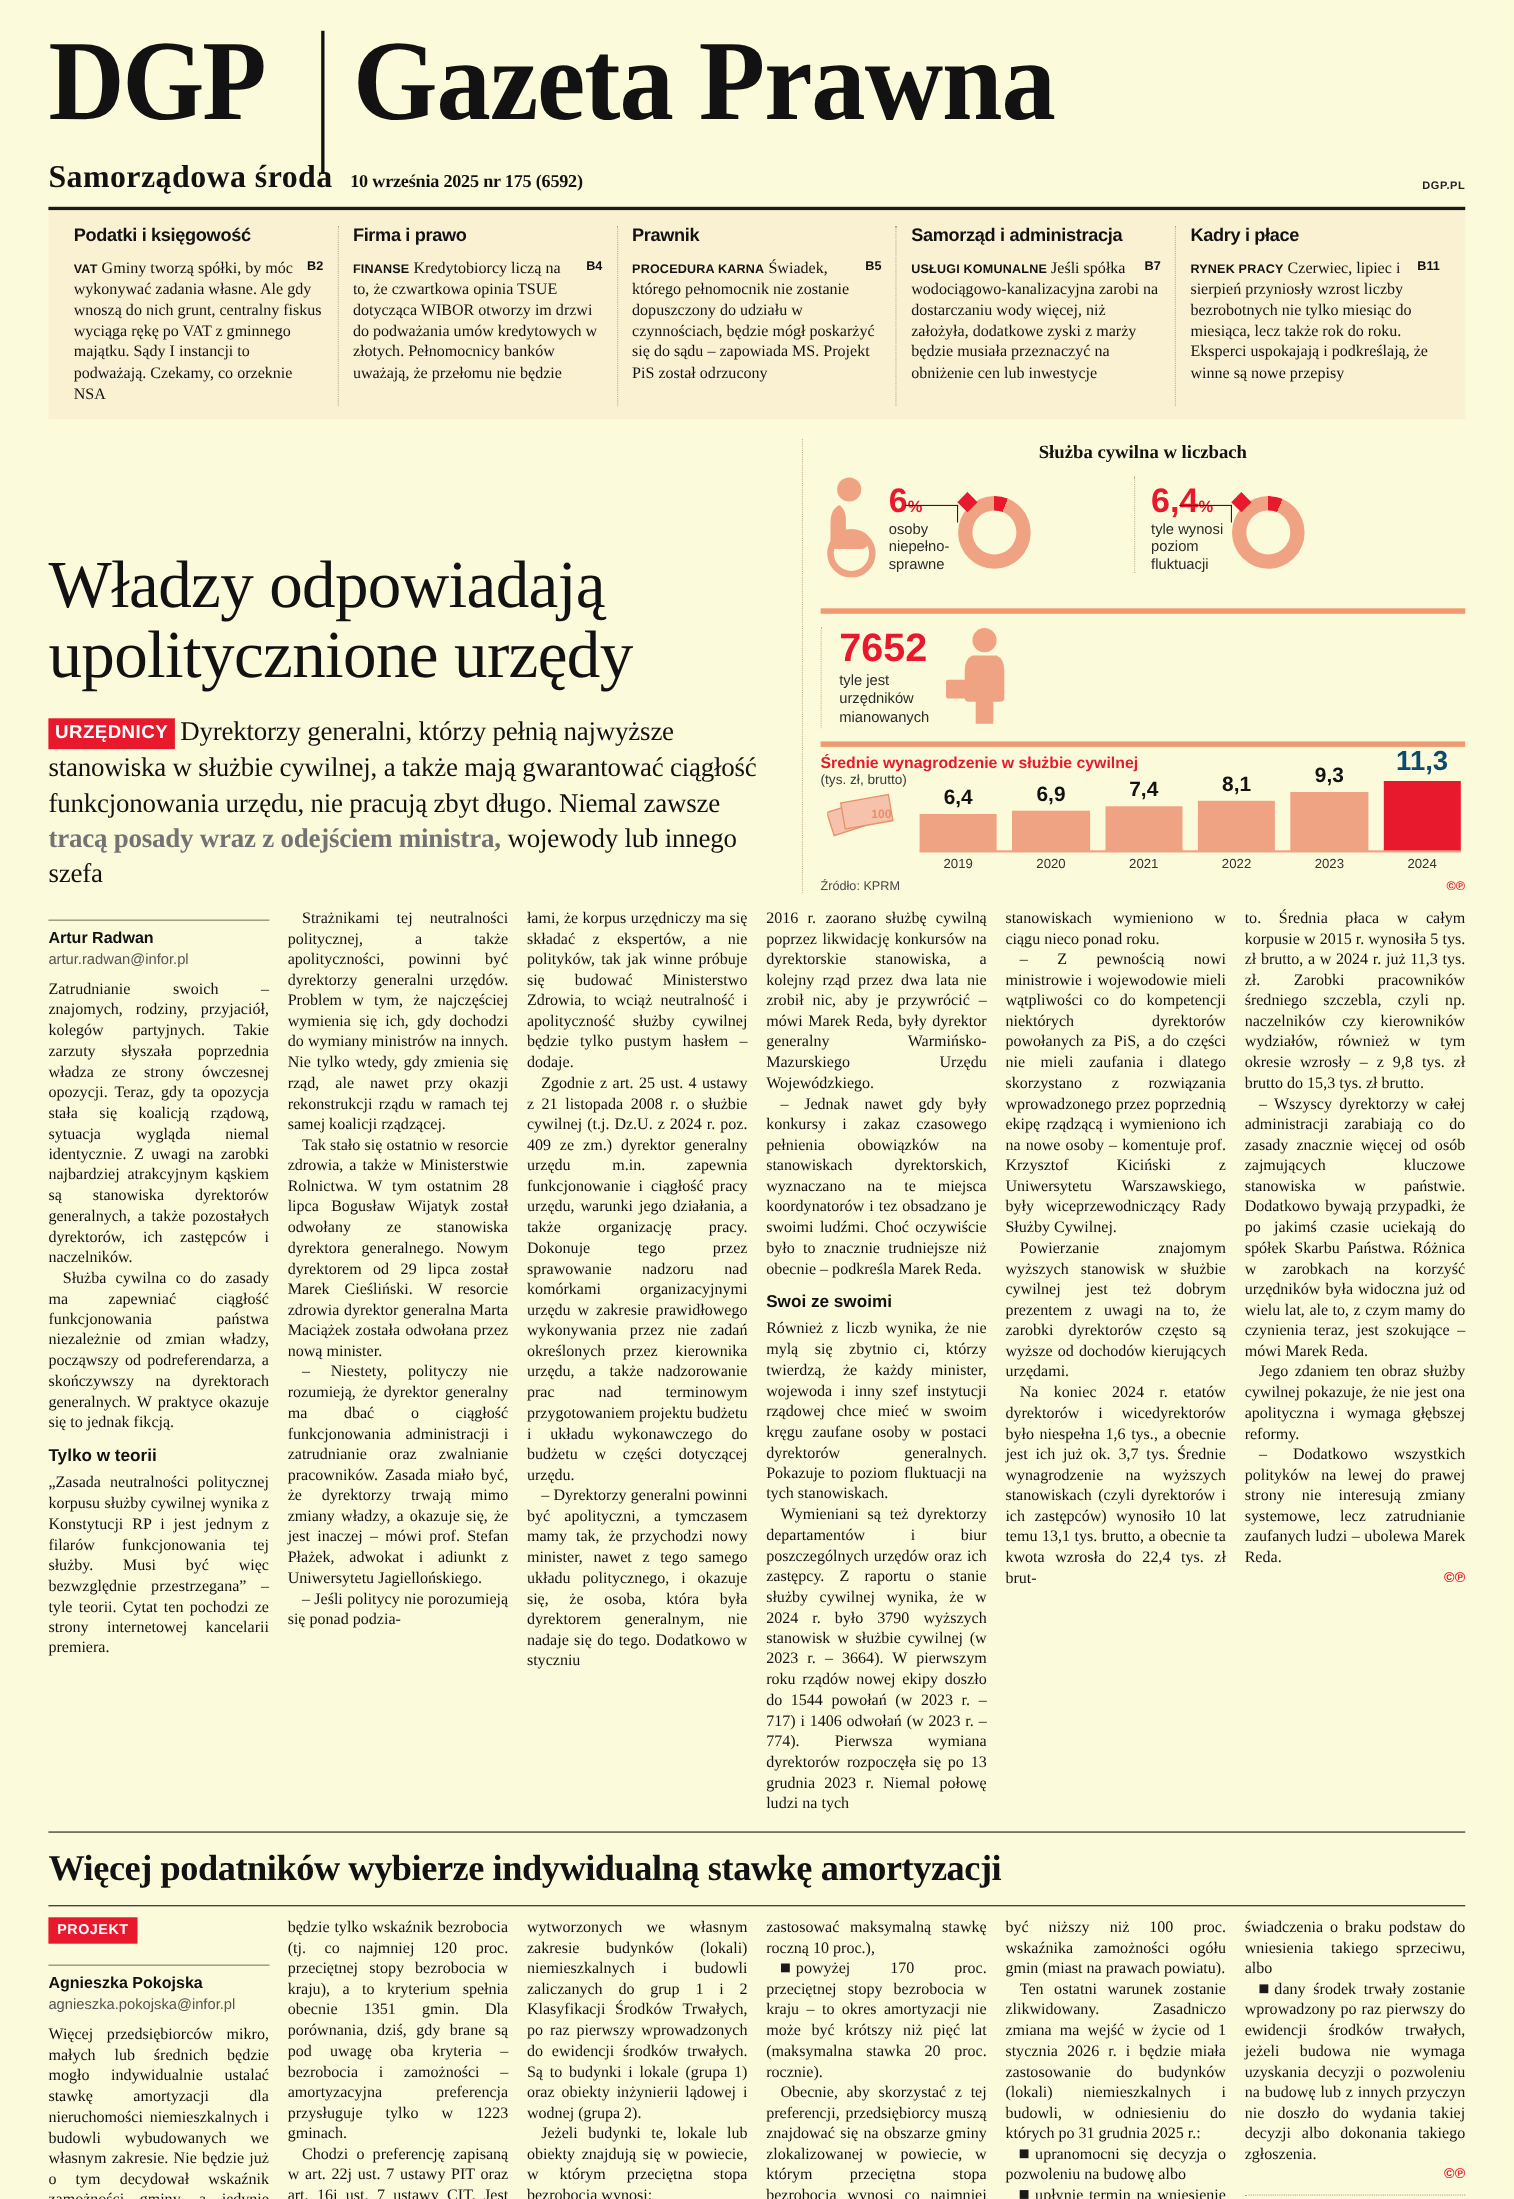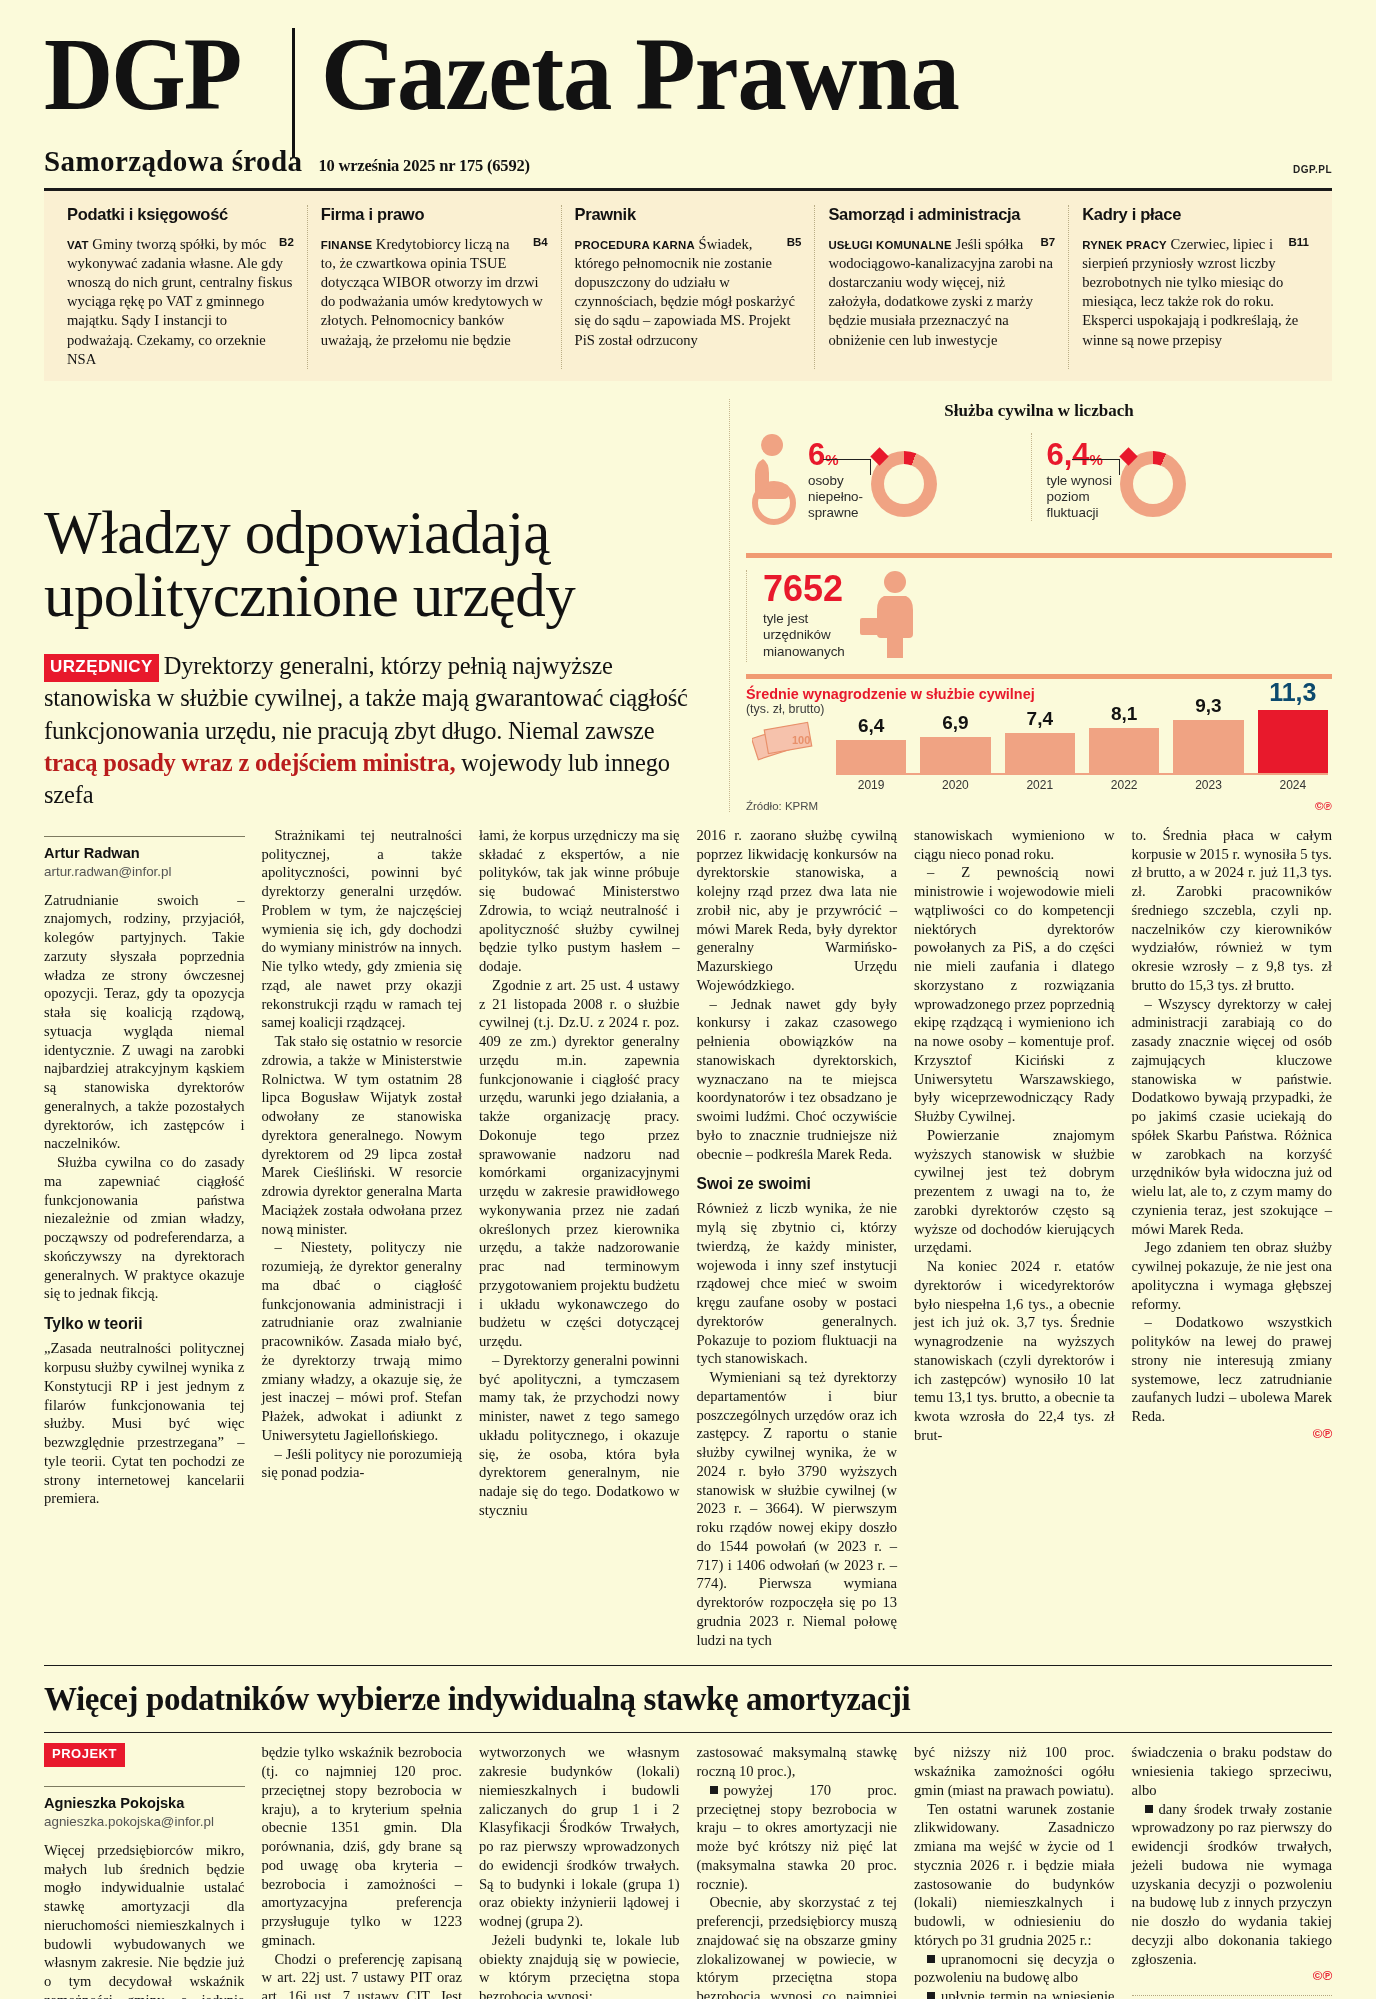--- a/index.html
+++ b/index.html
@@ -64,21 +64,21 @@
     font-size:61px; line-height:1.03; font-weight:normal;
     letter-spacing:-0.6px; margin:0 0 22px 0;
   }
   .deck { font-size:24.5px; line-height:1.32; letter-spacing:-0.2px; }
   .tag {
     display:inline-block; background:#e8192c; color:#fff;
     font-family:"Liberation Sans",sans-serif; font-weight:bold;
     font-size:17px; letter-spacing:0.4px; padding:2px 6px 3px 6px;
     vertical-align:2px; margin-right:5px;
   }
-  .deck .hl { color:#b91c1c; font-weight:bold; }
+  .deck .hl { color:#737373; font-weight:bold; }
 
   
   .info { width:604px; border-left:1px dotted #c4b68f; padding-left:16px; }
   .info-title { font-weight:bold; font-size:17px; text-align:center; margin:2px 0 12px 0; }
   .info-row1 { display:flex; align-items:flex-start; height:112px; }
   .info-half { flex:1; display:flex; align-items:flex-start; }
   .info-half.right { border-left:1px dotted #c4b68f; padding-left:14px; }
   .pct-block { padding-top:6px; }
   .pct { color:#e8192c; font-family:"Liberation Sans",sans-serif; font-weight:bold; font-size:31px; line-height:1; }
   .pct small { font-size:15px; }

